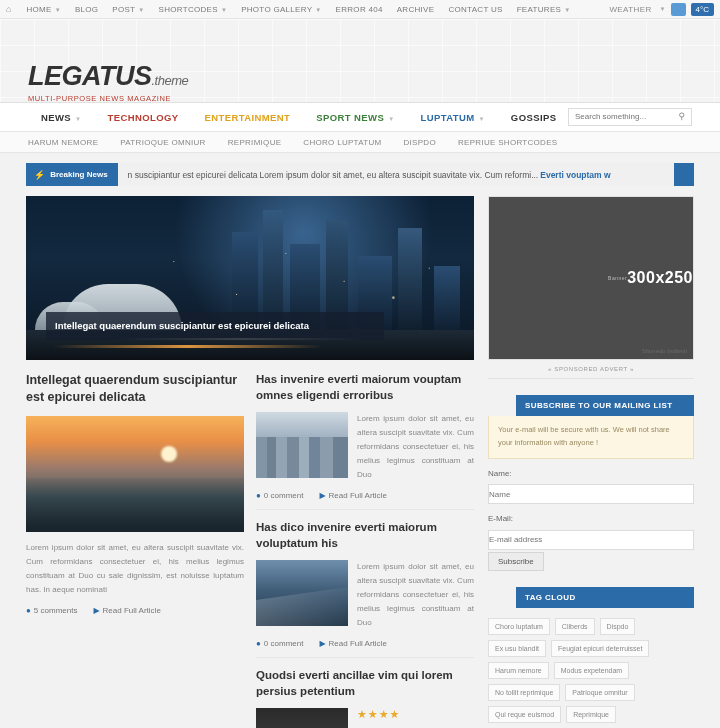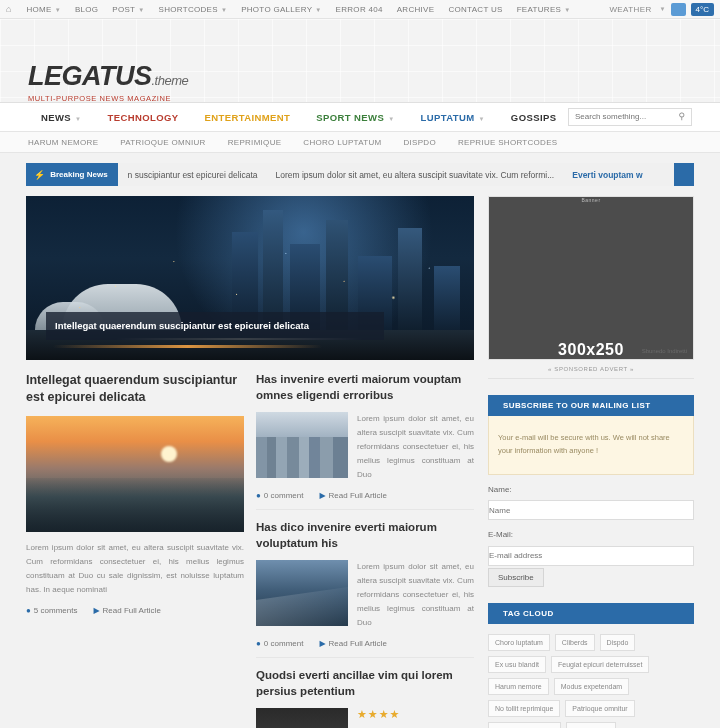--- a/index.html
+++ b/index.html
@@ -183,21 +183,21 @@
     display: flex; align-items: center; gap: 5px;
     height: 100%;
   }
   .breaking .bn-label .flash { font-size: 9px; }
   .breaking .ticker {
     flex: 1;
     height: 100%;
     background: #f0f0f0;
     display: flex;
     align-items: center;
-    gap: 18px;
+    gap: 2px;
     padding: 0 10px;
     font-size: 8.5px;
     color: #555;
     overflow: hidden;
     white-space: nowrap;
   }
   .breaking .ticker .hl { color: #2b6ba8; font-weight: bold; }
   .breaking .bn-right {
     width: 20px; height: 100%;
     background: #2b6ba8;
@@ -373,23 +373,23 @@
   
   .stars-art { margin-top: 4px; }
   .stars { color: #e8ab2e; font-size: 11px; letter-spacing: 1px; }
 
   
   .banner300 {
     width: 206px; height: 164px;
     background: #4c4c4c;
     color: #fff;
     display: flex;
-    flex-direction: column;
-    align-items: center;
-    justify-content: space-between;
+    flex-direction: row;
+    align-items: center;
+    justify-content: flex-end;
     position: relative;
     border: 1px solid #e0e0e0;
   }
   .banner300 .small { font-size: 5px; color: #bbb; letter-spacing: .5px; }
   .banner300 .big { font-size: 16px; font-weight: bold; letter-spacing: .5px; }
   .banner300 .watermark {
     position: absolute; right: 6px; bottom: 5px;
     font-size: 6px; color: #6a6a6a;
   }
   .spons2 {
@@ -402,33 +402,34 @@
     border-bottom: 1px solid #e2e2e2;
     padding-bottom: 6px;
   }
   .widget { margin-top: 16px; }
   .widget-head {
     height: 21px;
     background: #2b6ba8;
     color: #fff;
     display: flex;
     align-items: center;
-    padding: 0 15px;
+    padding: 0 9px;
     font-size: 8px;
     font-weight: bold;
     letter-spacing: .4px;
+    margin-left: 28px;
   }
   .note {
     background: #fdf6e3;
     border: 1px solid #ecdfc0;
     border-top: none;
     font-size: 7.5px;
     color: #9a8b63;
     line-height: 1.7;
-    padding: 16px 9px;
+    padding: 8px 9px;
   }
   .form-row { margin-top: 10px; }
   .form-row label {
     display: block;
     font-size: 8px;
     color: #666;
     margin-bottom: 5px;
   }
   .form-row input {
     width: 100%;

